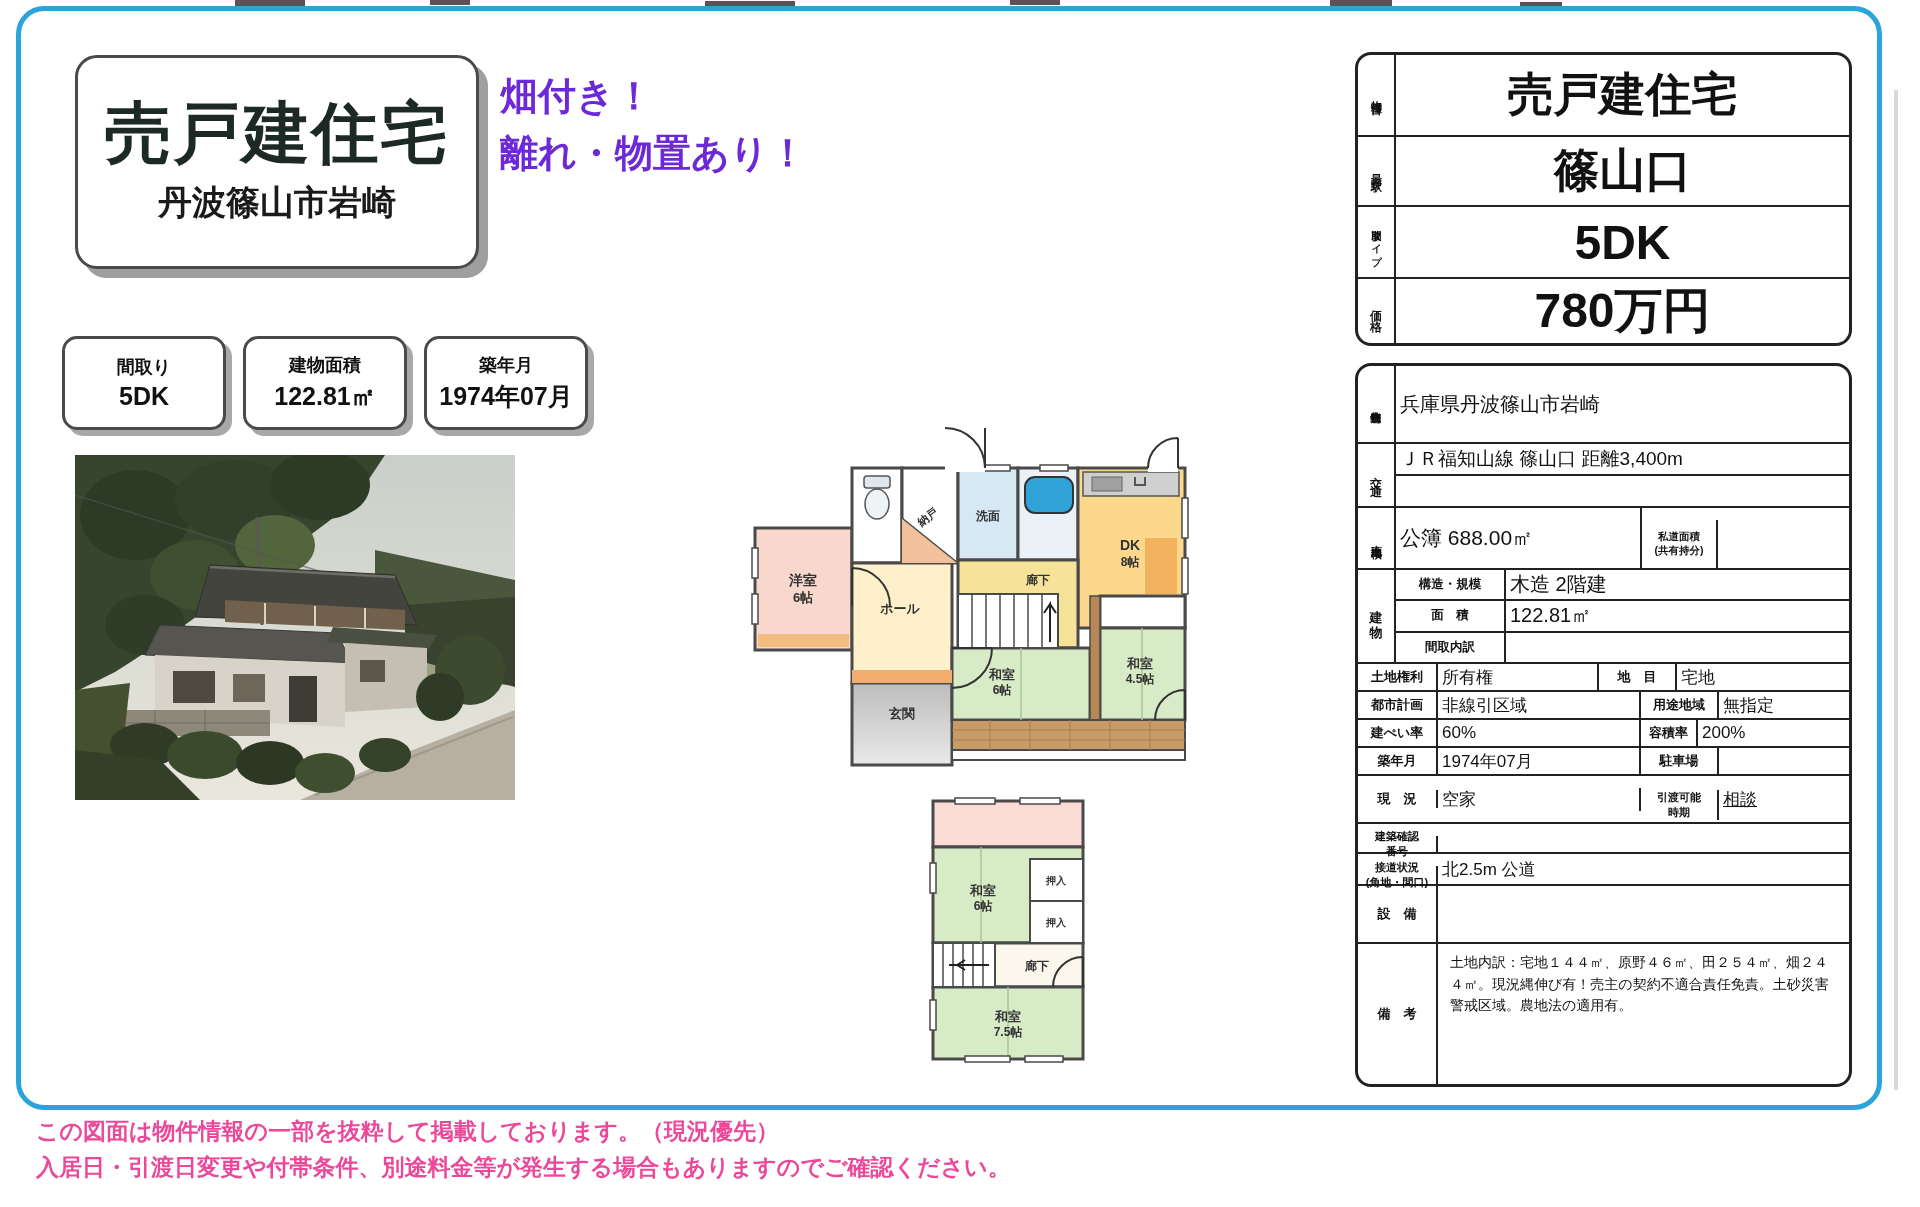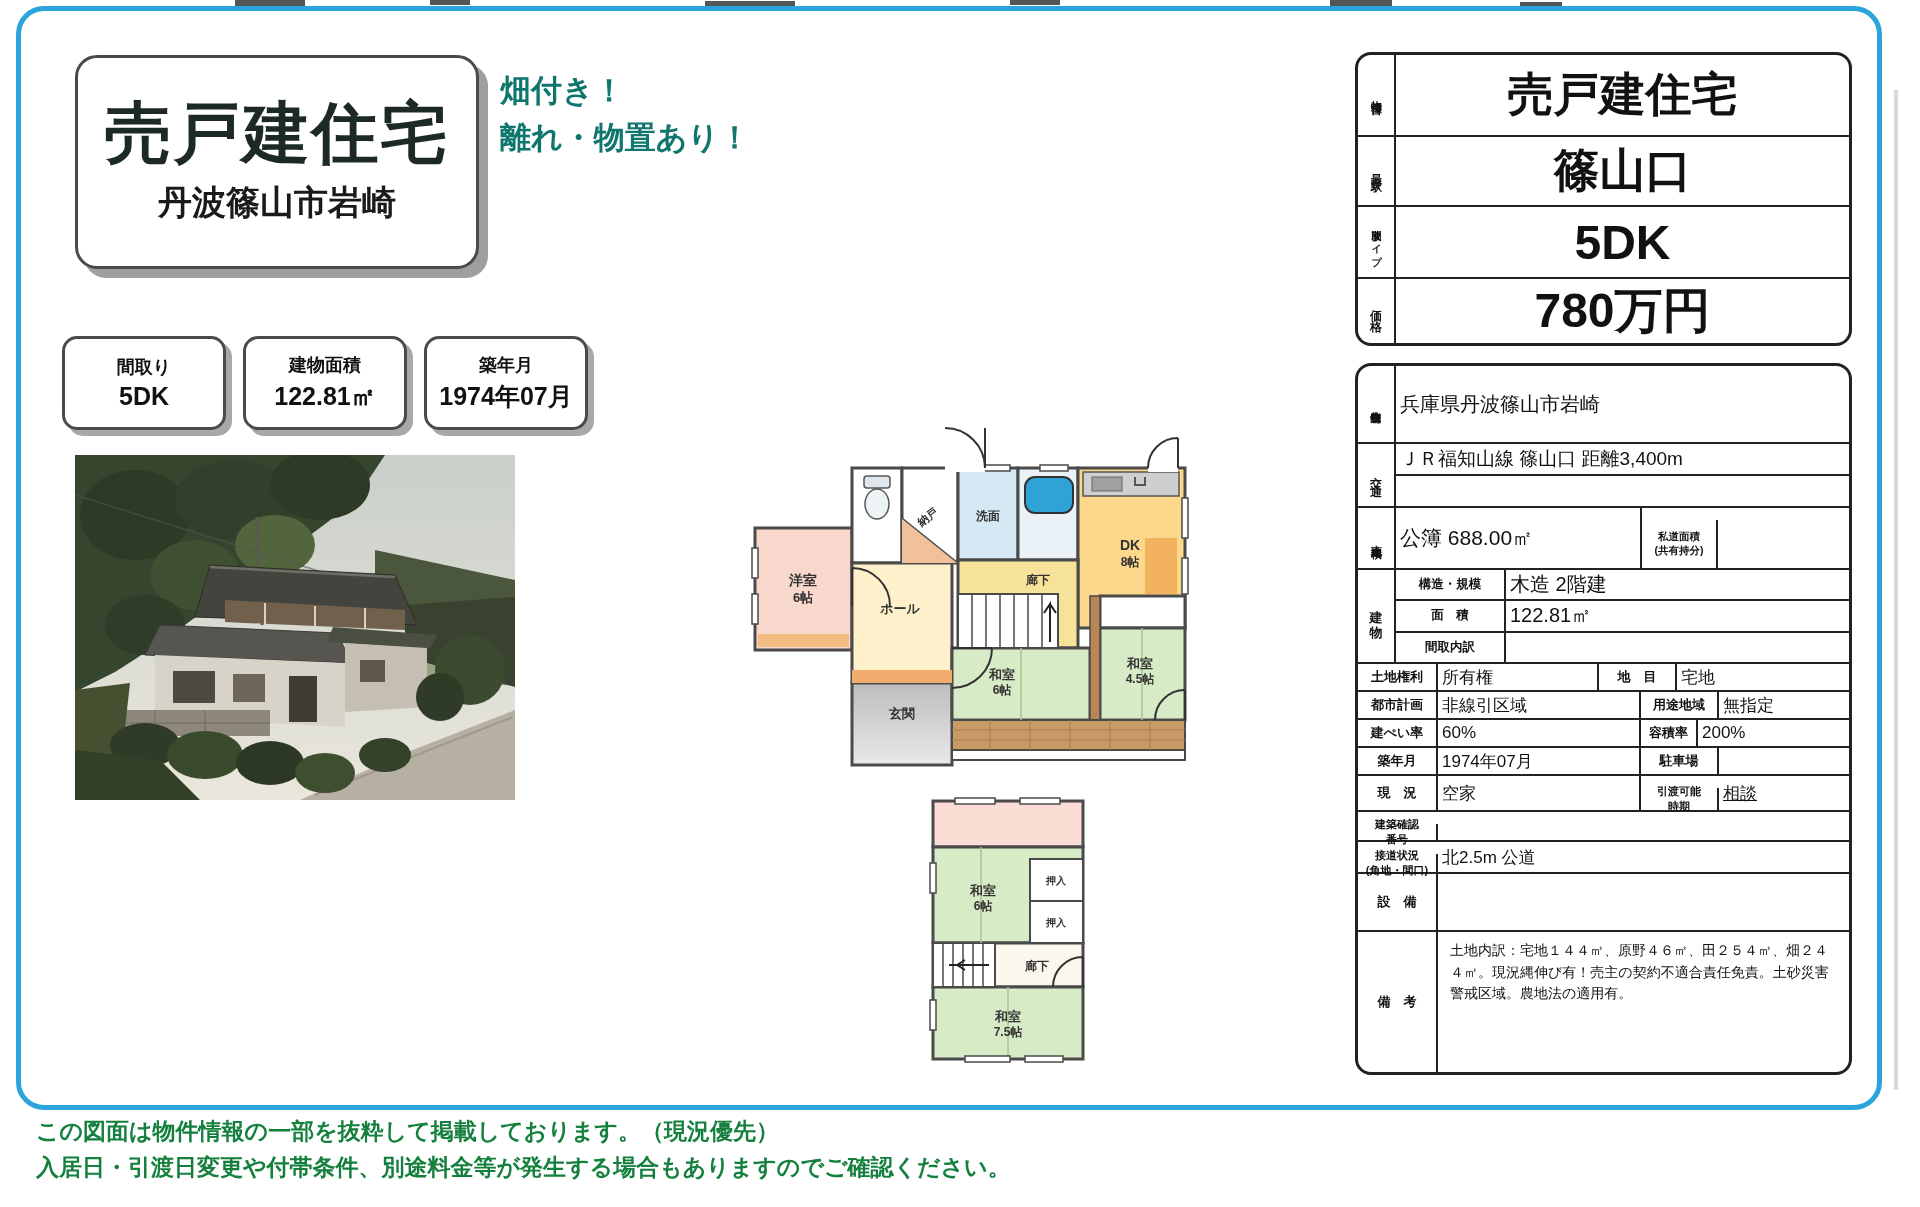--- a/index.html
+++ b/index.html
@@ -10,21 +10,21 @@
   
   .art{position:absolute;background:#1c1c1c;opacity:.75;}
   .edge-strip{position:absolute;left:1894px;top:90px;width:4px;height:1000px;background:#cfcfcf;opacity:.8;}
 
   
   .title-box{position:absolute;left:75px;top:55px;width:398px;height:208px;background:#fff;
              border:3px solid #4a4a4a;border-radius:22px;box-shadow:9px 9px 0 #9f9f9f;
              display:flex;flex-direction:column;align-items:center;justify-content:center;gap:14px;}
   .title-main{font-size:67px;font-weight:900;color:#1d2925;letter-spacing:2px;line-height:1;}
   .title-sub{font-size:34px;font-weight:800;color:#1a1a1a;}
-  .catch{position:absolute;left:500px;top:68px;font-size:31px;font-weight:800;line-height:1.5;color:#0f766e;}
+  .catch{position:absolute;left:500px;top:68px;font-size:38px;font-weight:800;line-height:1.5;color:#6d28d9;}
 
   
   .info-boxes{position:absolute;left:62px;top:336px;display:flex;gap:17px;}
   .info-box{width:158px;height:88px;border:3px solid #4a4a4a;border-radius:15px;background:#fff;
             box-shadow:6px 6px 0 #a8a8a8;display:flex;flex-direction:column;align-items:center;justify-content:center;gap:3px;}
   .info-label{font-size:18px;font-weight:800;}
   .info-value{font-size:25px;font-weight:800;}
 
   .photo{position:absolute;left:75px;top:455px;width:440px;height:345px;}
   .fp1{position:absolute;left:740px;top:398px;}
@@ -40,21 +40,21 @@
   .th{width:38px;min-width:38px;border-right:2px solid #222;display:flex;align-items:center;justify-content:center;box-sizing:border-box;}
   .big-td{flex:1;display:flex;align-items:center;justify-content:center;font-weight:800;}
   .cell{display:flex;align-items:center;box-sizing:border-box;}
   .cr{border-right:2px solid #222;}
   .lblcell{justify-content:center;font-size:13px;font-weight:700;text-align:center;}
   .valcell{padding-left:4px;font-size:18px;}
   .sub-rows{flex:1;display:flex;flex-direction:column;}
   .sub-row{display:flex;border-top:2px solid #222;box-sizing:border-box;flex:1;}
   .sub-row.first{border-top:none;}
 
-  .footer{position:absolute;left:36px;top:1114px;font-size:23px;font-weight:700;color:#15803d;line-height:1.55;}
+  .footer{position:absolute;left:36px;top:1114px;font-size:23px;font-weight:700;color:#ec4899;line-height:1.55;}
   svg text{font-family:"Liberation Sans","DejaVu Sans",sans-serif;}
 </style>
 </head>
 <body>
 
 <div class="page">
 
   <div class="art" style="left:235px;top:0;width:70px;height:6px;"></div>
   <div class="art" style="left:430px;top:0;width:40px;height:5px;"></div>
   <div class="art" style="left:705px;top:1px;width:90px;height:5px;"></div>
@@ -385,21 +385,21 @@
       <div class="cell valcell cr" style="width:203px;font-size:17px;">60%</div>
       <div class="cell lblcell cr" style="width:57px;">容積率</div>
       <div class="cell valcell" style="flex:1;font-size:17px;">200%</div>
     </div>
     <div class="trow" style="height:28px;">
       <div class="cell lblcell cr" style="width:80px;">築年月</div>
       <div class="cell valcell cr" style="width:203px;font-size:17px;">1974年07月</div>
       <div class="cell lblcell cr" style="width:78px;">駐車場</div>
       <div class="cell valcell" style="flex:1;font-size:17px;"></div>
     </div>
-    <div class="trow" style="height:36px;">
+    <div class="trow" style="height:48px;align-items:center;">
       <div class="cell lblcell cr" style="width:80px;">現　況</div>
       <div class="cell valcell cr" style="width:203px;font-size:17px;">空家</div>
       <div class="cell lblcell cr pre" style="width:78px;font-size:11px;">引渡可能
 時期</div>
       <div class="cell valcell" style="flex:1;font-size:17px;text-decoration:underline;">相談</div>
     </div>
 
     <div class="trow" style="height:30px;">
       <div class="cell lblcell cr pre" style="width:80px;font-size:11px;">建築確認
 番号</div>

